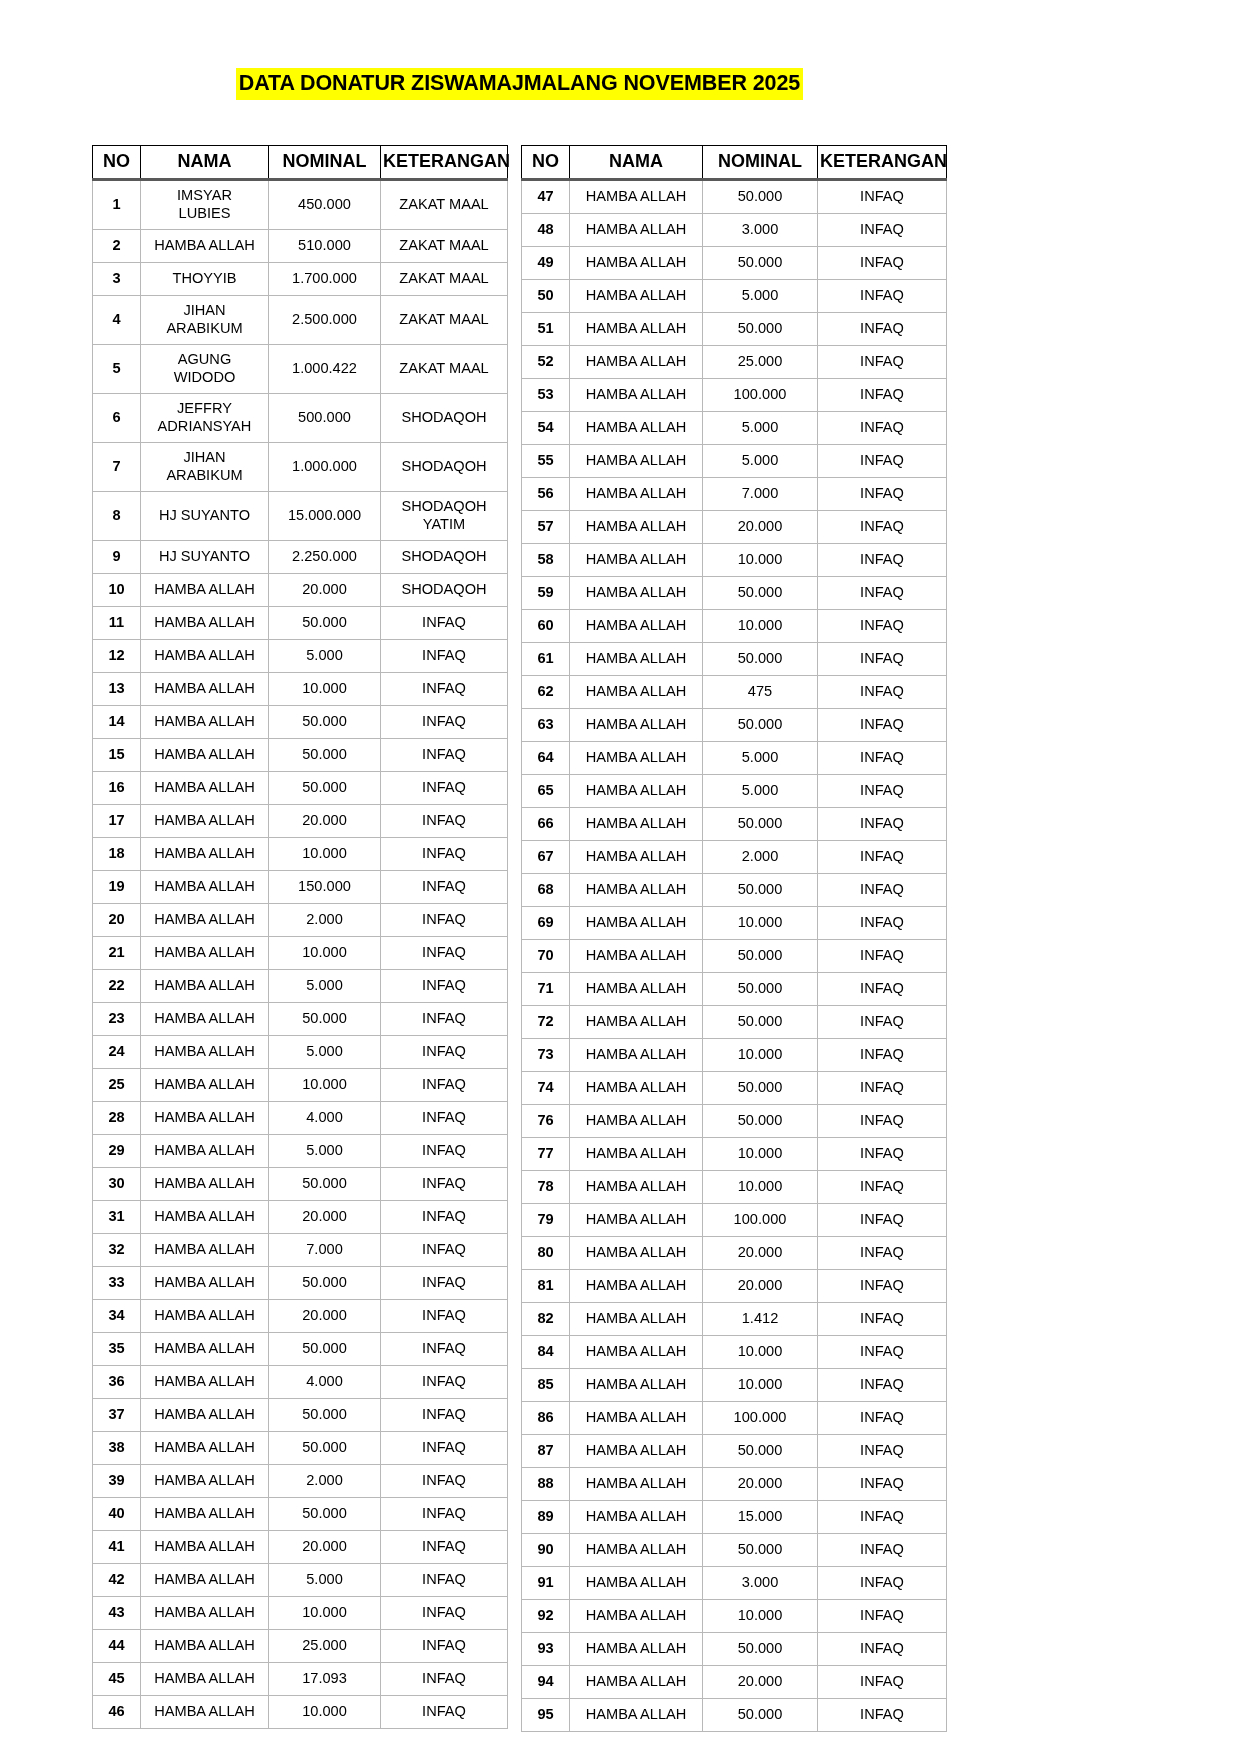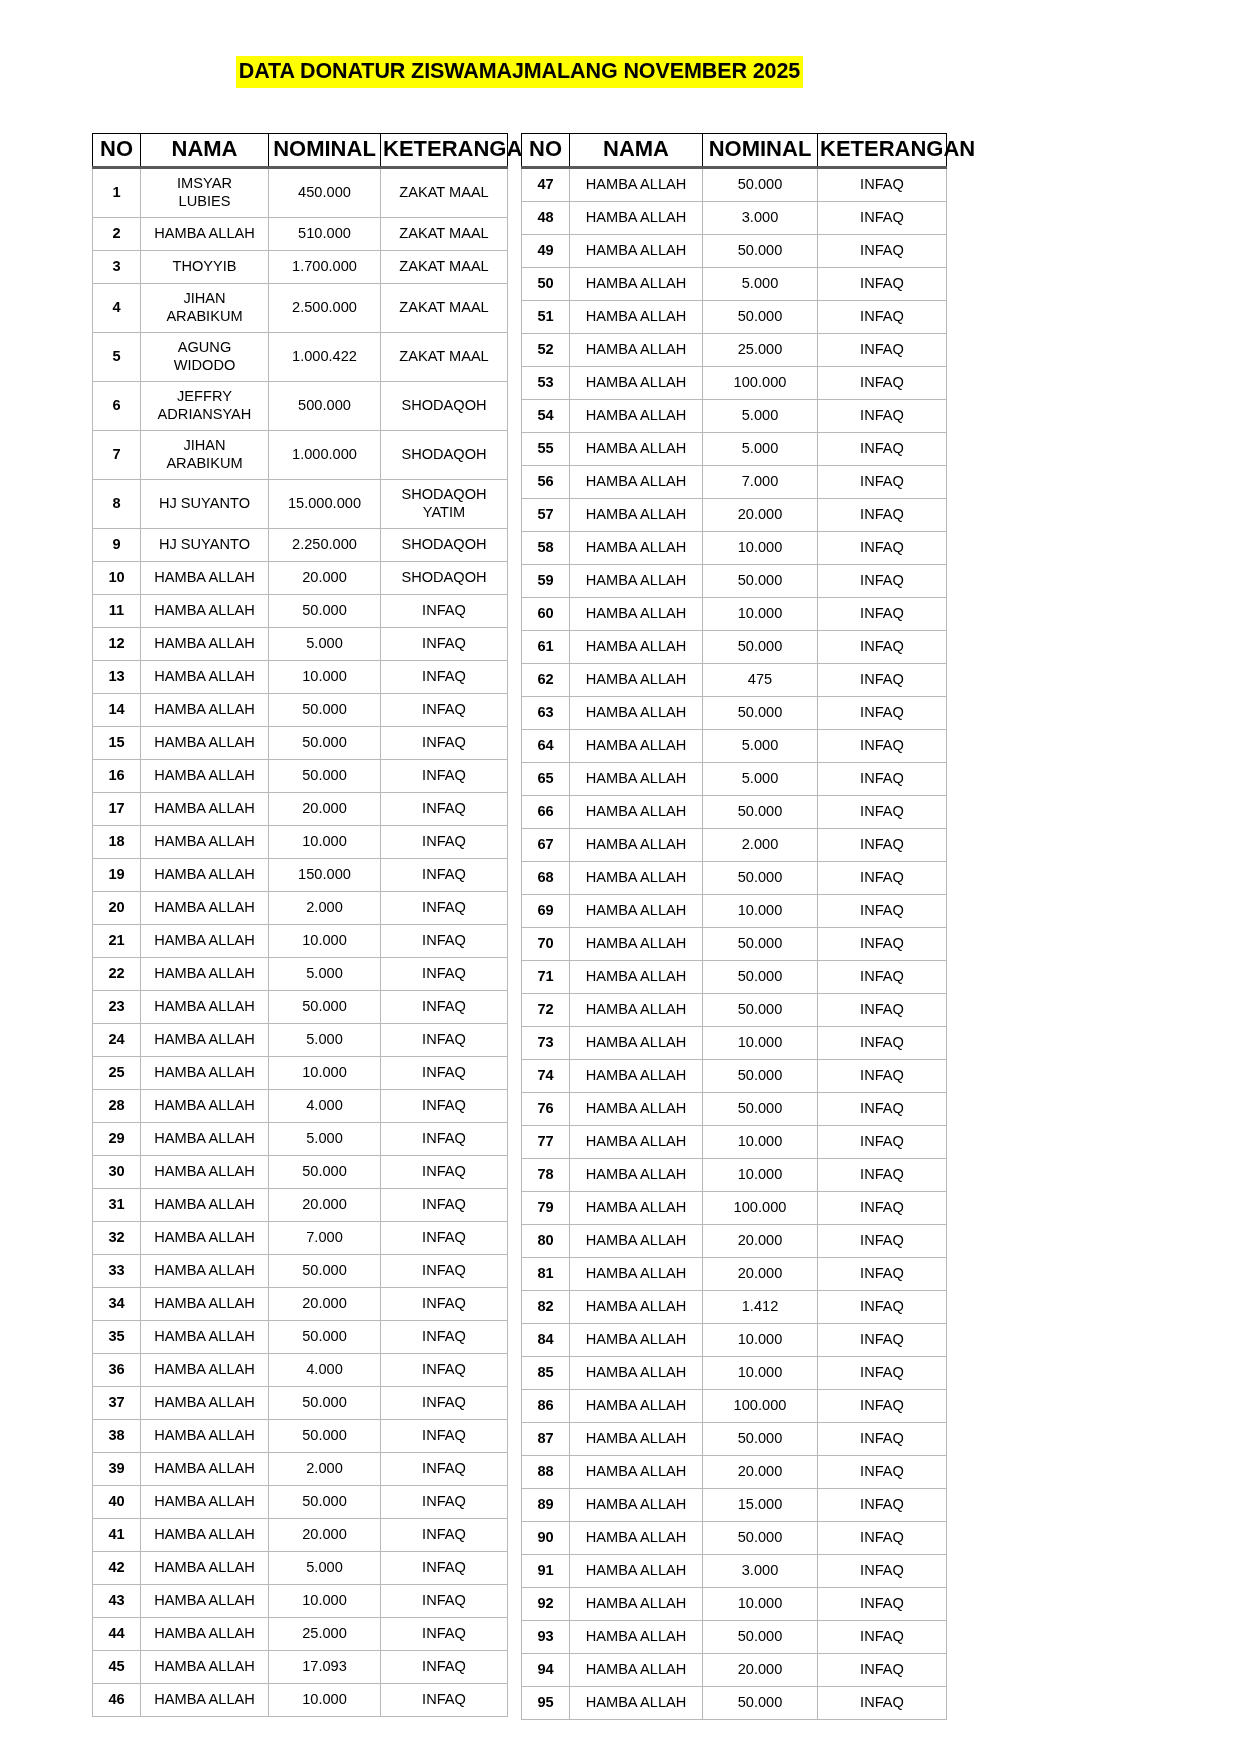--- a/index.html
+++ b/index.html
@@ -12,21 +12,21 @@
     height: 1755px;
     font-family: "Liberation Sans", sans-serif;
     color: #000000;
     position: relative;
     overflow: hidden;
   }
   .page {
     width: 1039px;
     height: 1755px;
     box-sizing: border-box;
-    padding: 0;
+    padding: 12px;
     position: relative;
   }
   .title-wrap {
     text-align: center;
     padding-top: 56px;
   }
   .doc-title {
     display: inline-block;
     background: #ffff00;
     color: #000000;
@@ -55,21 +55,21 @@
     text-align: center;
     vertical-align: middle;
     padding: 0;
     line-height: 1.22;
     background: #ffffff;
   }
   table.donor-table thead th {
     border: 1px solid #000000;
     border-bottom: 3px solid #595959;
     font-weight: bold;
-    font-size: 22px;
+    font-size: 18px;
     height: 30px;
     padding: 1px 2px;
   }
   table.donor-table tbody td {
     padding: 3px 2px;
   }
   td.col-no, th.col-no {
     font-weight: bold;
   }
   

